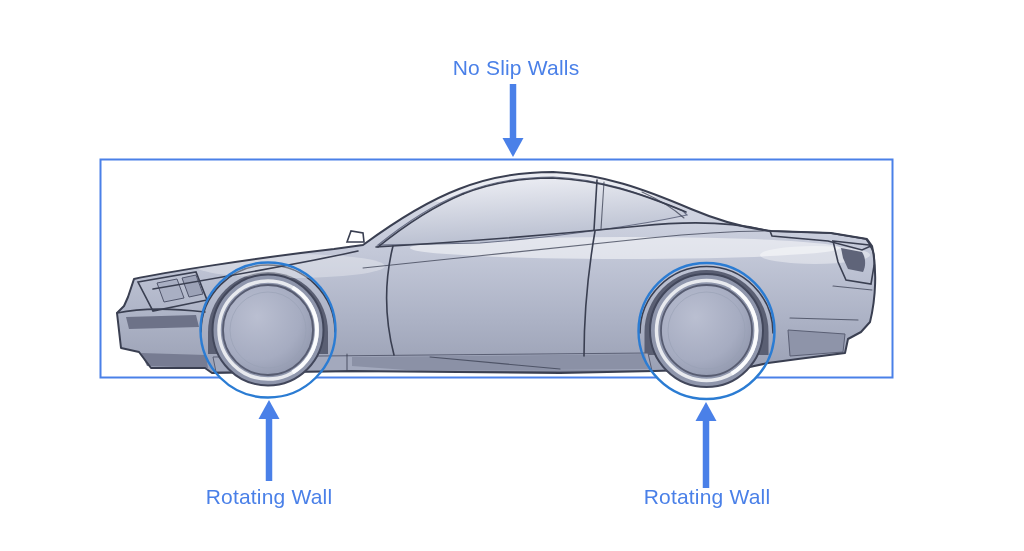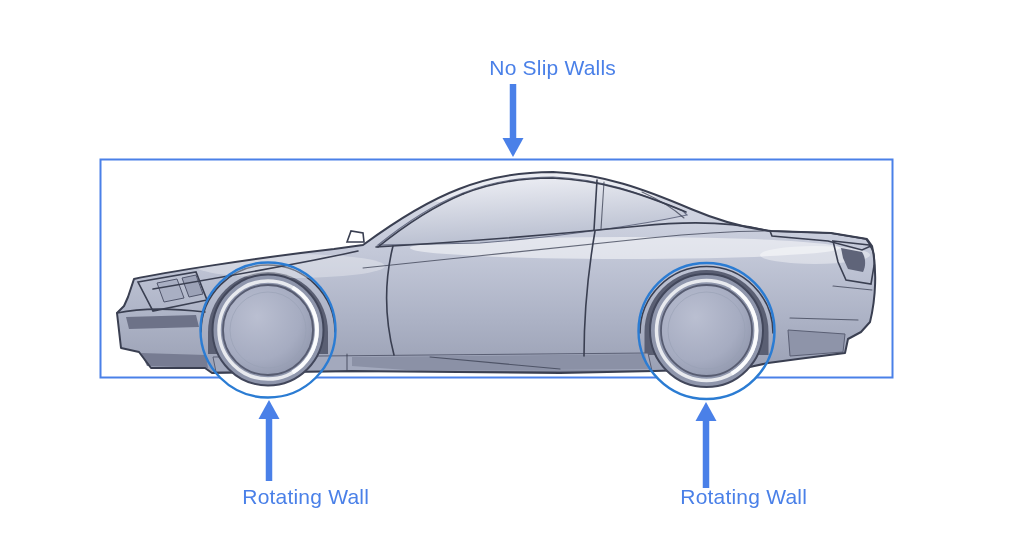--- a/index.html
+++ b/index.html
@@ -22,21 +22,21 @@
   .arrow-stem { stroke: var(--annotation-blue, #4a80e8); stroke-width: 6.5; }
   .arrow-head { fill: var(--annotation-blue, #4a80e8); }
 
   .cl  { stroke: var(--car-outline, #3a3f51); fill: none; stroke-width: 1.6; stroke-linecap: round; }
   .cl2 { stroke: var(--car-outline, #3a3f51); fill: none; stroke-width: 2; stroke-linejoin: round; }
   .thin{ stroke-width: 1.1; opacity: .75; }
 
   .label {
     position: absolute;
     width: 200px;
-    text-align: right;
+    text-align: center;
     font-size: 21px;
     letter-spacing: 0.2px;
     color: var(--text-blue, #4a80e8);
     user-select: none;
   }
 </style>
 </head>
 <body>
 
 <div id="canvas">

